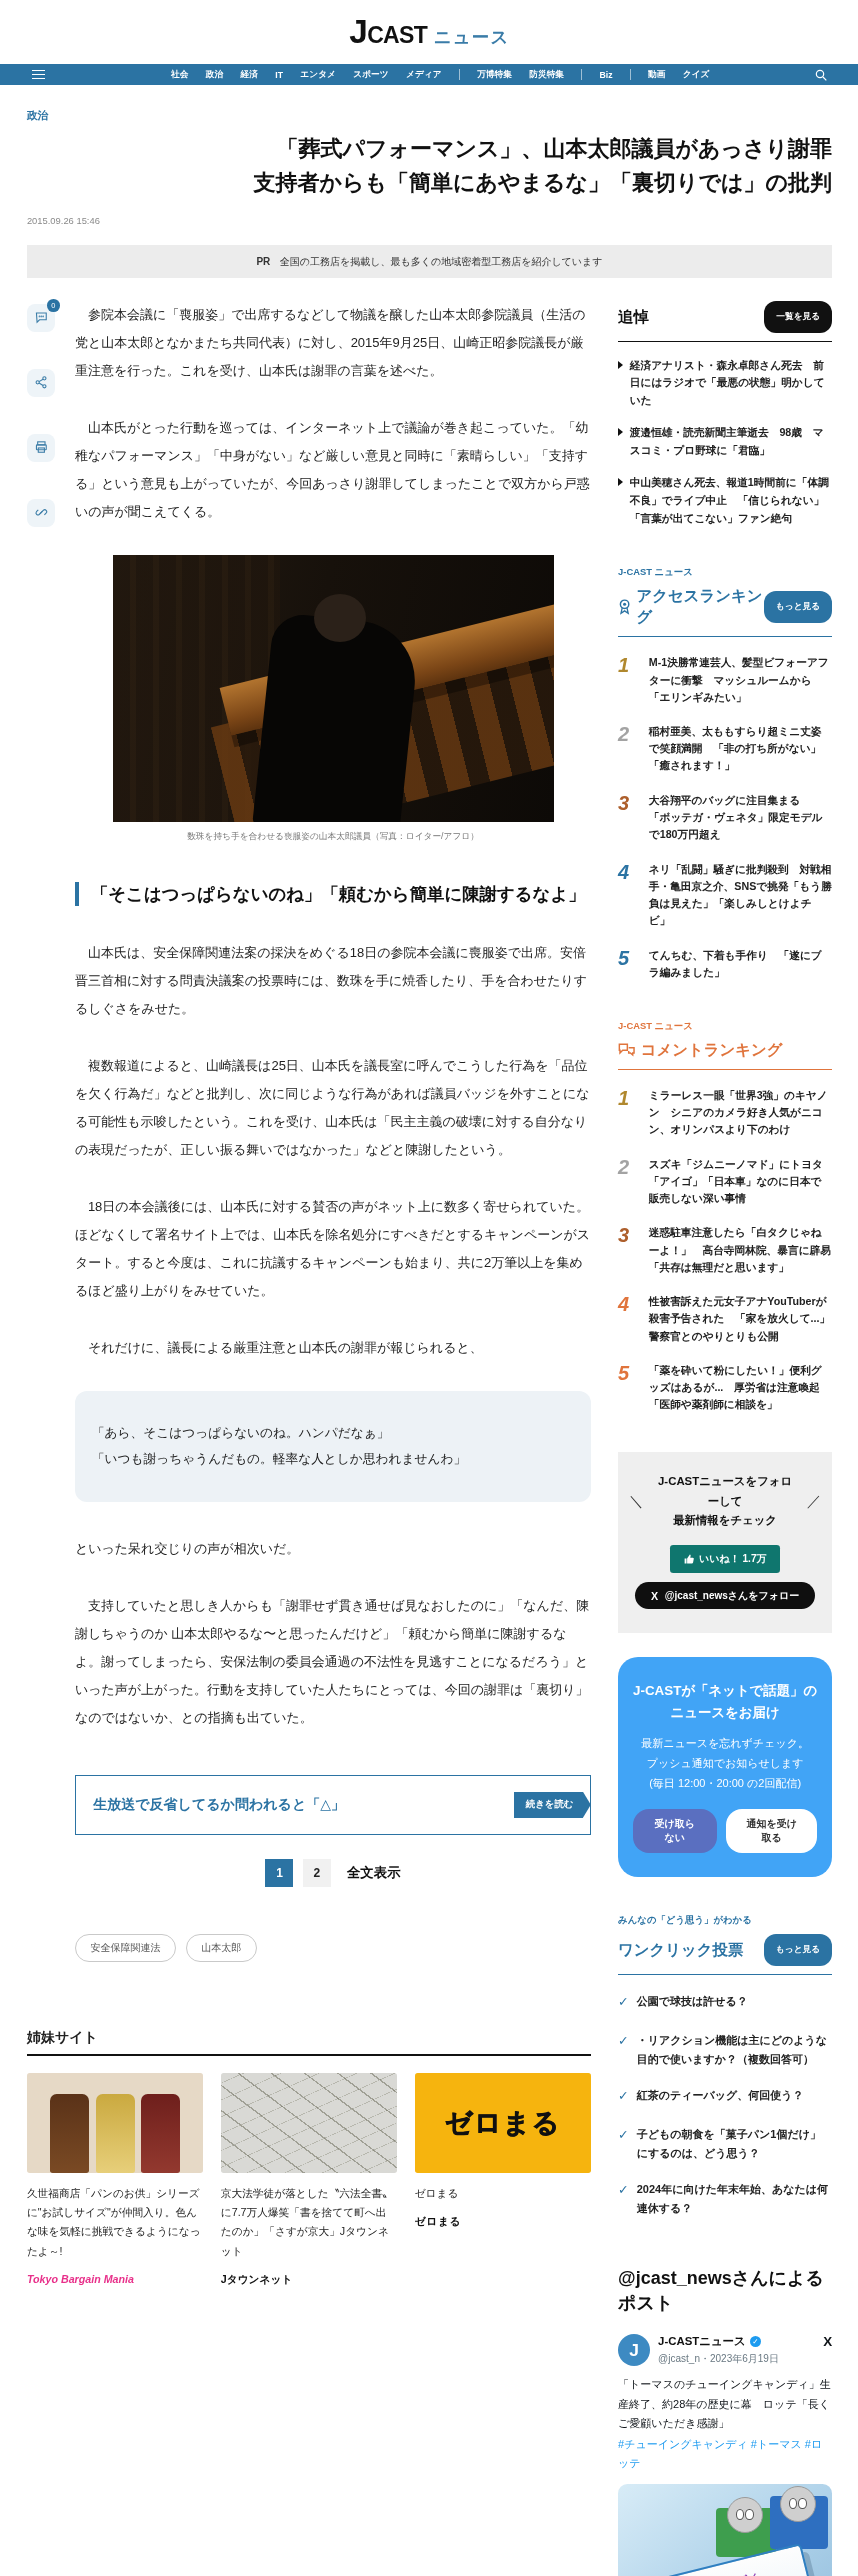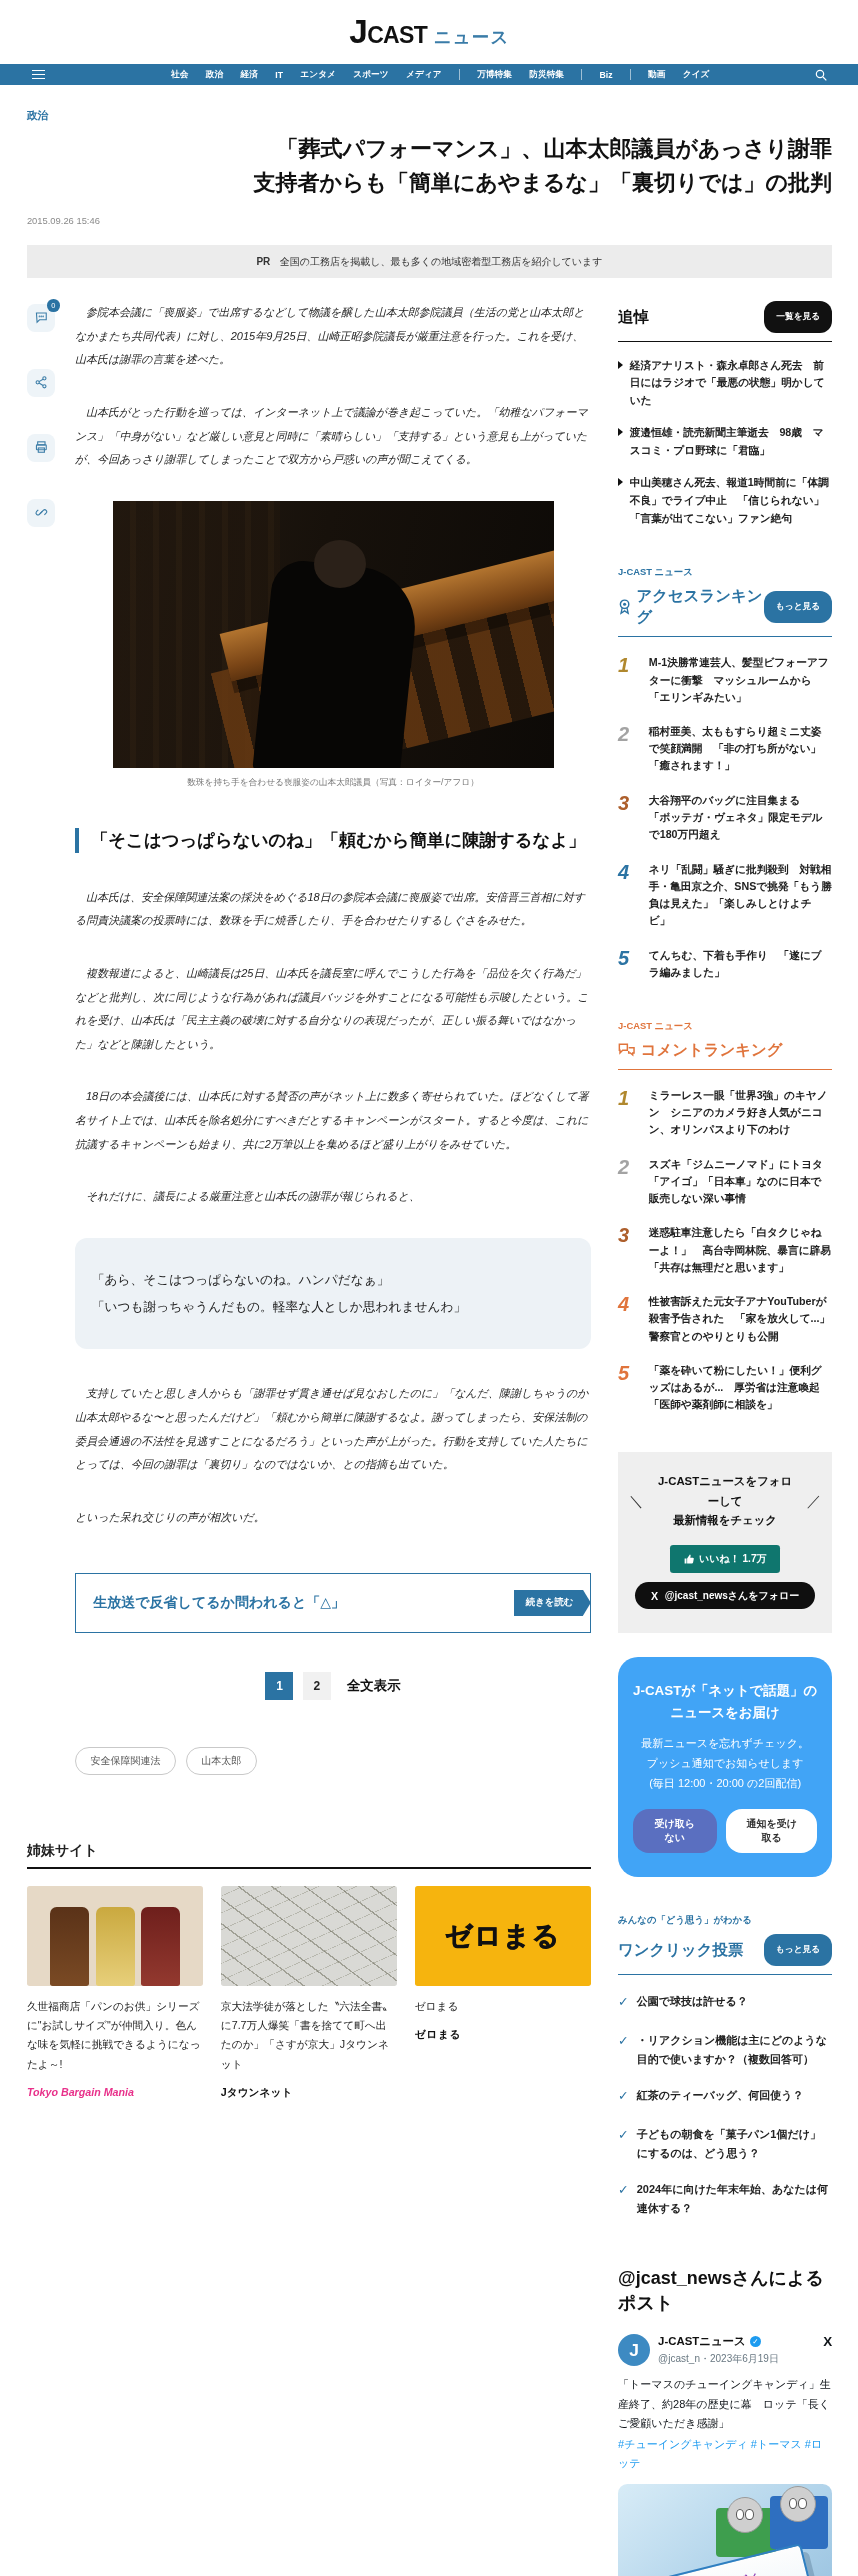--- a/index.html
+++ b/index.html
@@ -32,33 +32,33 @@
   .pr-bar b { margin-right:9.4px; }
 
   .content-grid { display:grid; grid-template-columns:1fr 214px; gap:27px; margin-top:23px; }
 
   
   .article-body { position:relative; padding-left:48px; }
   .icon-rail { position:absolute; left:0; top:2.7px; display:flex; flex-direction:column; gap:37px; }
   .rail-btn { width:28px; height:28px; border-radius:8px; background:#eef4f8; display:flex; align-items:center; justify-content:center; position:relative; }
   .rail-btn svg { stroke:#3d7ea8; fill:none; stroke-width:1.8; }
   .rail-badge { position:absolute; top:-4.7px; right:-4.7px; background:#2b73a3; color:#fff; width:12.7px; height:12.7px; border-radius:50%; font-size:7.4px; display:flex; align-items:center; justify-content:center; }
-  .para { font-size:11px; line-height:2.15; color:#222; margin-bottom:29px;font-style:italic; }
+  .para { font-size:13px; line-height:2.15; color:#222; margin-bottom:29px; }
   .photo-wrap { margin:8px 0 6.7px; text-align:center; }
   .photo { width:441px; height:267px; margin:0 auto; position:relative; overflow:hidden; background:linear-gradient(100deg,#241b12 0%,#17110b 45%,#0d0a07 100%); }
   .photo .wood-left { position:absolute; left:0; top:0; width:38%; height:100%; background:repeating-linear-gradient(90deg,#20160d 0 17.4px,#2a1d10 17.4px 23px); opacity:.7; }
   .photo .railing { position:absolute; right:-40px; top:87px; width:374px; height:49px; background:linear-gradient(#b2742f,#7a4516 70%,#5d330f); transform:rotate(-14deg); box-shadow:0 12px 0 rgba(0,0,0,.35); }
   .photo .balusters { position:absolute; right:-27px; top:127px; width:361px; height:120px; transform:rotate(-14deg); background:repeating-linear-gradient(90deg,#6b3b12 0 23px,#2a1a0c 23px 43px); opacity:.8; }
   .photo .figure-body { position:absolute; left:150px; top:64px; width:147px; height:214px; border-radius:32px 60px 6.7px 6.7px; background:#070605; transform:rotate(6deg); }
   .photo .figure-head { position:absolute; left:201px; top:39px; width:52px; height:48px; border-radius:50%; background:#2b2119; }
   .caption { text-align:center; color:#777; font-size:8.7px; margin-top:9.4px; }
   h2.subhead { font-size:17.4px; font-weight:900; color:#111; border-left:4.7px solid #2b73a3; padding-left:12px; margin:39px 0 33px; line-height:1.4; }
   .quote-box { background:#edf2f6; border-radius:12px; padding:29px 17px; margin:6.7px 0 33px; }
   .quote-box p { font-size:12.7px; line-height:2.1; color:#222; }
-  .teaser { border:0.7px solid #2b73a3; display:flex; align-items:center; justify-content:space-between; padding:16px 0 16px 17.4px; margin:43px 0 39px; }
+  .teaser { border:0.7px solid #2b73a3; display:flex; align-items:center; justify-content:space-between; padding:16px 0 16px 17.4px; margin:43px 0 24px; }
   .teaser-title { color:#2b73a3; font-weight:900; font-size:14px; }
   .teaser-btn { background:#2b73a3; color:#fff; font-size:9.4px; font-weight:bold; padding:6.7px 17.4px 6.7px 12px; clip-path:polygon(0 0,calc(100% - 8px) 0,100% 50%,calc(100% - 8px) 100%,0 100%); margin-right:-0.7px; }
   .pagination { display:flex; align-items:center; justify-content:center; gap:9.4px; margin:17.4px 0 47px; }
   .page-num { width:28px; height:28px; display:flex; align-items:center; justify-content:center; font-size:12px; font-weight:bold; }
   .page-num.active { background:#2b73a3; color:#fff; }
   .page-num.plain { background:#f1f1f1; color:#222; }
   .page-all { font-size:13.4px; font-weight:900; color:#111; margin-left:6.7px; }
   .tags { display:flex; gap:9.4px; margin:27px 0 6.7px; }
   .tag { border:0.7px solid #c9c9c9; border-radius:14.7px; padding:6px 14.7px; color:#555; font-size:10px; }
 
@@ -253,22 +253,22 @@
         <p class="para">　山本氏は、安全保障関連法案の採決をめぐる18日の参院本会議に喪服姿で出席。安倍晋三首相に対する問責決議案の投票時には、数珠を手に焼香したり、手を合わせたりするしぐさをみせた。</p>
         <p class="para">　複数報道によると、山崎議長は25日、山本氏を議長室に呼んでこうした行為を「品位を欠く行為だ」などと批判し、次に同じような行為があれば議員バッジを外すことになる可能性も示唆したという。これを受け、山本氏は「民主主義の破壊に対する自分なりの表現だったが、正しい振る舞いではなかった」などと陳謝したという。</p>
         <p class="para">　18日の本会議後には、山本氏に対する賛否の声がネット上に数多く寄せられていた。ほどなくして署名サイト上では、山本氏を除名処分にすべきだとするキャンペーンがスタート。すると今度は、これに抗議するキャンペーンも始まり、共に2万筆以上を集めるほど盛り上がりをみせていた。</p>
         <p class="para">　それだけに、議長による厳重注意と山本氏の謝罪が報じられると、</p>
 
         <div class="quote-box">
           <p>「あら、そこはつっぱらないのね。ハンパだなぁ」</p>
           <p>「いつも謝っちゃうんだもの。軽率な人としか思われませんわ」</p>
         </div>
 
+        <p class="para">といった呆れ交じりの声が相次いだ。</p>
         <p class="para">　支持していたと思しき人からも「謝罪せず貫き通せば見なおしたのに」「なんだ、陳謝しちゃうのか 山本太郎やるな〜と思ったんだけど」「頼むから簡単に陳謝するなよ。謝ってしまったら、安保法制の委員会通過の不法性を見逃すことになるだろう」といった声が上がった。行動を支持していた人たちにとっては、今回の謝罪は「裏切り」なのではないか、との指摘も出ていた。</p>
-        <p class="para">といった呆れ交じりの声が相次いだ。</p>
 
         <div class="teaser">
           <div class="teaser-title">生放送で反省してるか問われると「△」</div>
           <div class="teaser-btn">続きを読む</div>
         </div>
 
         <div class="pagination">
           <div class="page-num active">1</div>
           <div class="page-num plain">2</div>
           <div class="page-all">全文表示</div>

